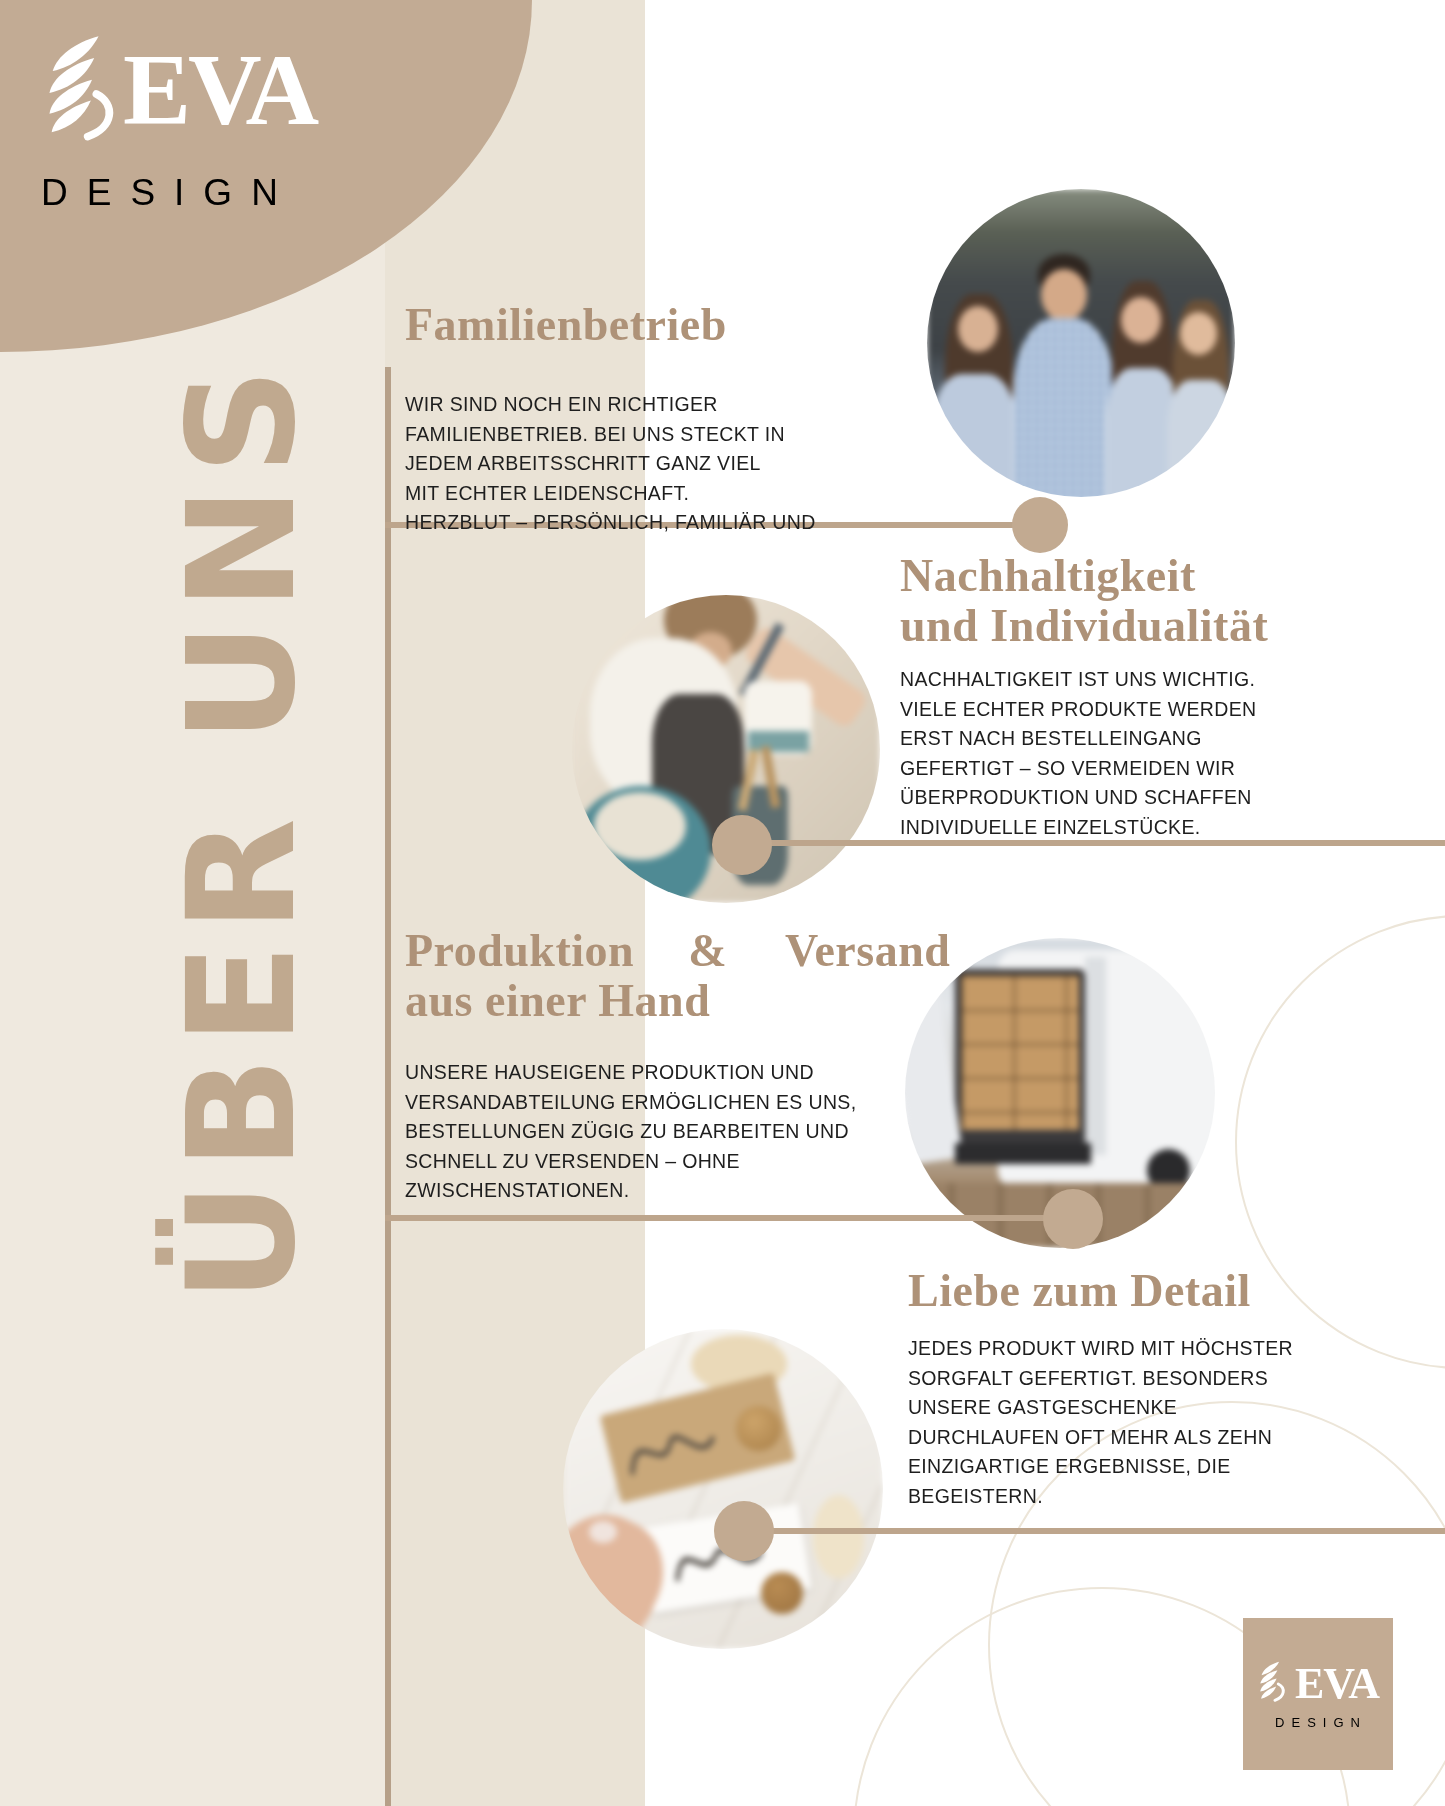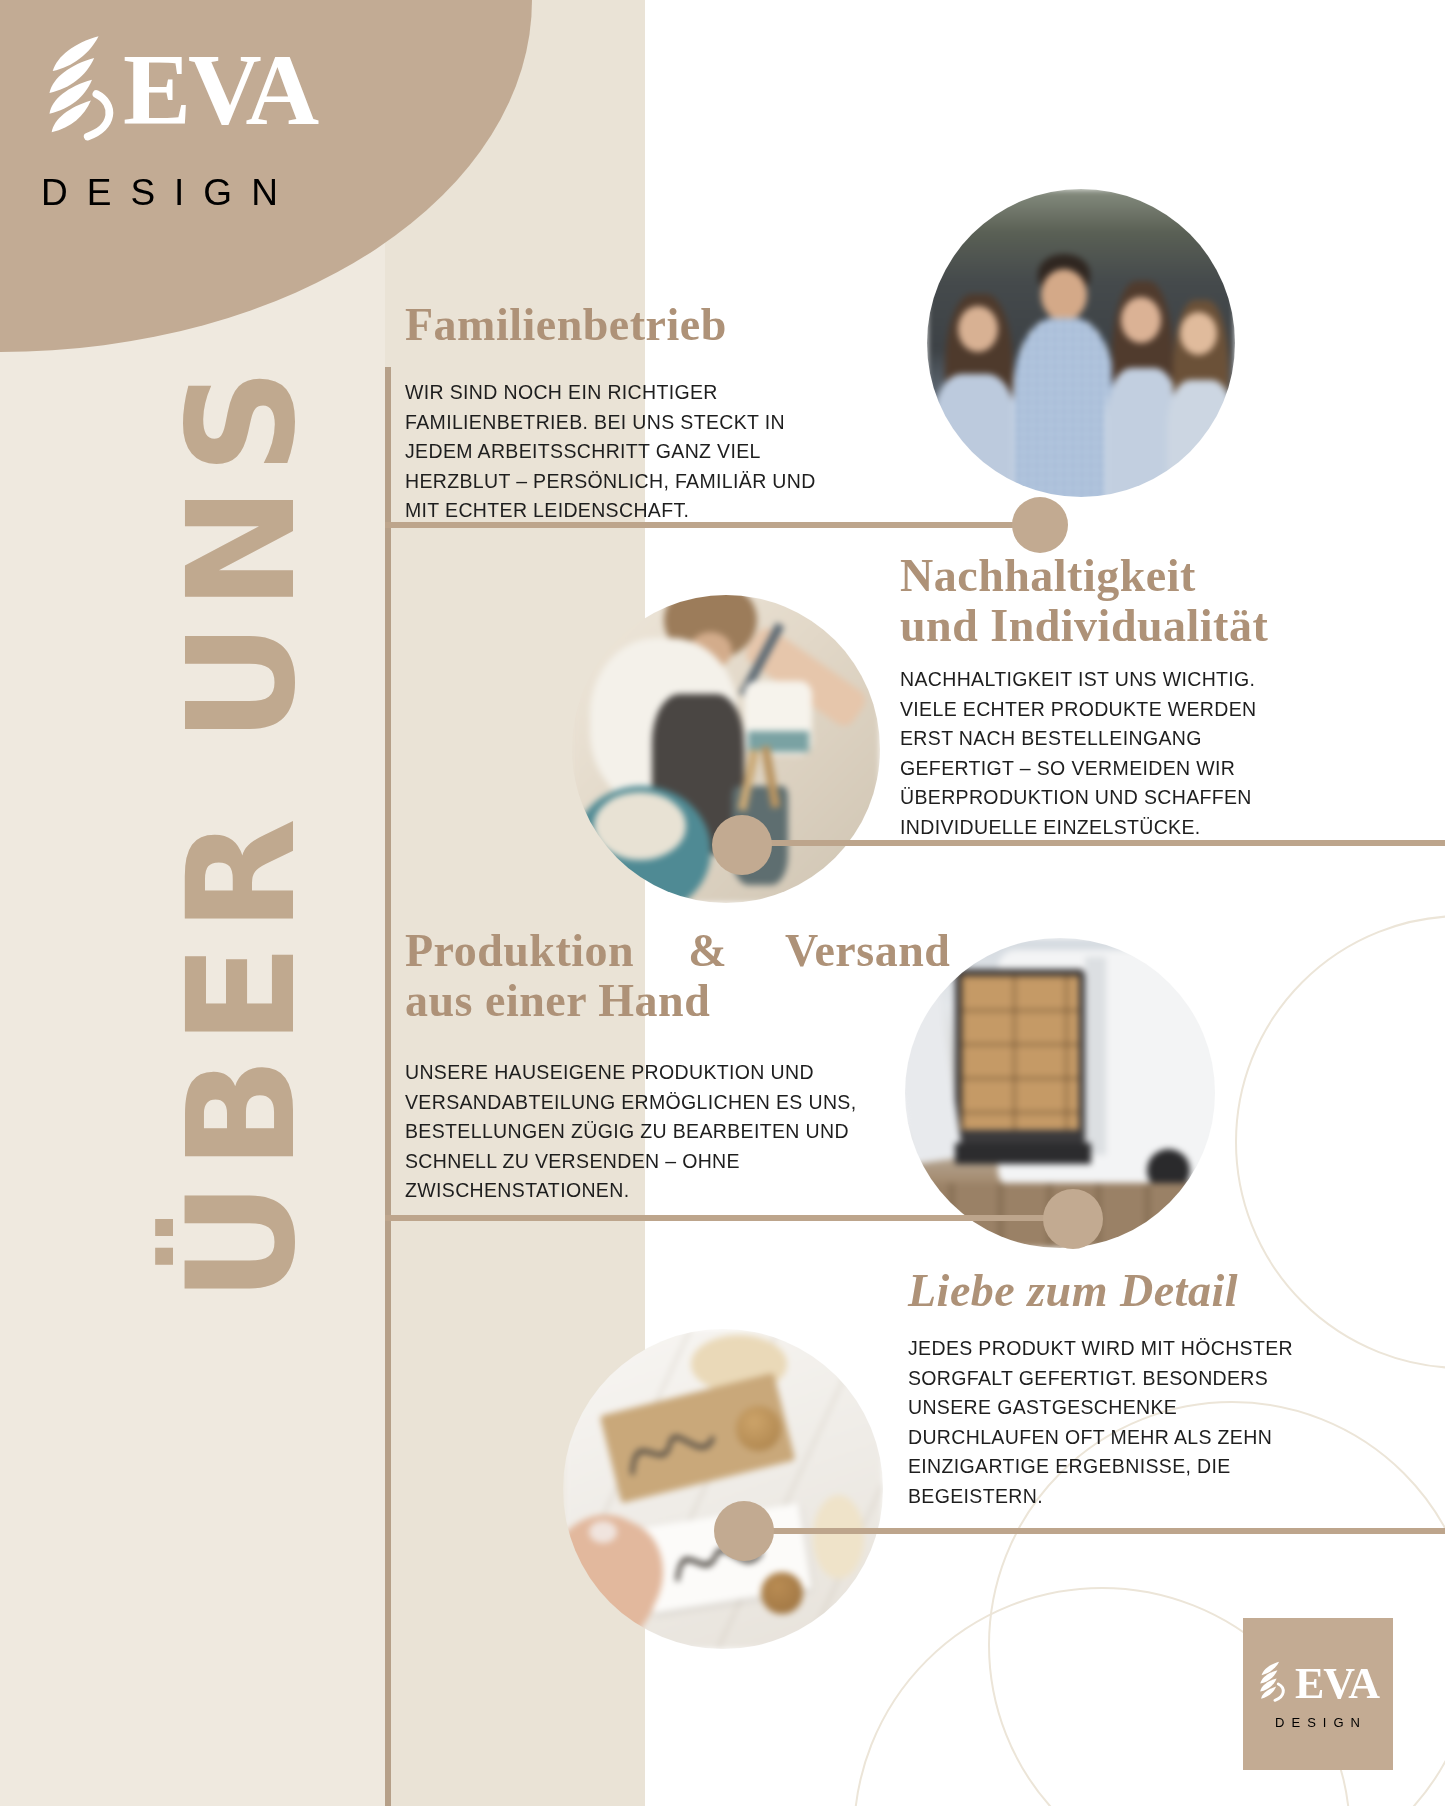--- a/index.html
+++ b/index.html
@@ -144,26 +144,26 @@
   <div class="abs hline" style="left:385px;top:522px;width:655px;"></div>
   <div class="abs hline" style="left:742px;top:840px;width:703px;"></div>
   <div class="abs hline" style="left:385px;top:1215px;width:688px;"></div>
   <div class="abs hline" style="left:744px;top:1528px;width:701px;"></div>
   <div class="abs dot" style="left:1012px;top:497px;width:56px;height:56px;"></div>
   <div class="abs dot" style="left:712px;top:815px;width:60px;height:60px;"></div>
   <div class="abs dot" style="left:1043px;top:1189px;width:60px;height:60px;"></div>
   <div class="abs dot" style="left:714px;top:1501px;width:60px;height:60px;"></div>
 
   <h2 class="abs title" style="left:405px;top:298px;">Familienbetrieb</h2>
-  <div class="abs body" style="left:405px;top:378px;">
+  <div class="abs body" style="left:405px;top:390px;">
     <div>WIR SIND NOCH EIN RICHTIGER</div>
     <div>FAMILIENBETRIEB. BEI UNS STECKT IN</div>
     <div>JEDEM ARBEITSSCHRITT GANZ VIEL</div>
+    <div>MIT ECHTER LEIDENSCHAFT.</div>
     <div>HERZBLUT – PERSÖNLICH, FAMILIÄR UND</div>
-    <div>MIT ECHTER LEIDENSCHAFT.</div>
   </div>
 
   <h2 class="abs title" style="left:900px;top:551px;">
     <span class="tl">Nachhaltigkeit</span>
     <span class="tl">und Individualität</span>
   </h2>
   <div class="abs body" style="left:900px;top:665px;">
     <div>NACHHALTIGKEIT IST UNS WICHTIG.</div>
     <div>VIELE ECHTER PRODUKTE WERDEN</div>
     <div>ERST NACH BESTELLEINGANG</div>
@@ -181,21 +181,21 @@
     <span class="tl">aus einer Hand</span>
   </h2>
   <div class="abs body" style="left:405px;top:1058px;">
     <div>UNSERE HAUSEIGENE PRODUKTION UND</div>
     <div>VERSANDABTEILUNG ERMÖGLICHEN ES UNS,</div>
     <div>BESTELLUNGEN ZÜGIG ZU BEARBEITEN UND</div>
     <div>SCHNELL ZU VERSENDEN – OHNE</div>
     <div>ZWISCHENSTATIONEN.</div>
   </div>
 
-  <h2 class="abs title" style="left:908px;top:1264px;font-style:italic;">Liebe zum Detail</h2>
+  <h2 class="abs title" style="left:908px;top:1264px;">Liebe zum Detail</h2>
   <div class="abs body" style="left:908px;top:1334px;">
     <div>JEDES PRODUKT WIRD MIT HÖCHSTER</div>
     <div>SORGFALT GEFERTIGT. BESONDERS</div>
     <div>UNSERE GASTGESCHENKE</div>
     <div>DURCHLAUFEN OFT MEHR ALS ZEHN</div>
     <div>EINZIGARTIGE ERGEBNISSE, DIE</div>
     <div>BEGEISTERN.</div>
   </div>
 
   <div class="abs logo-box">

